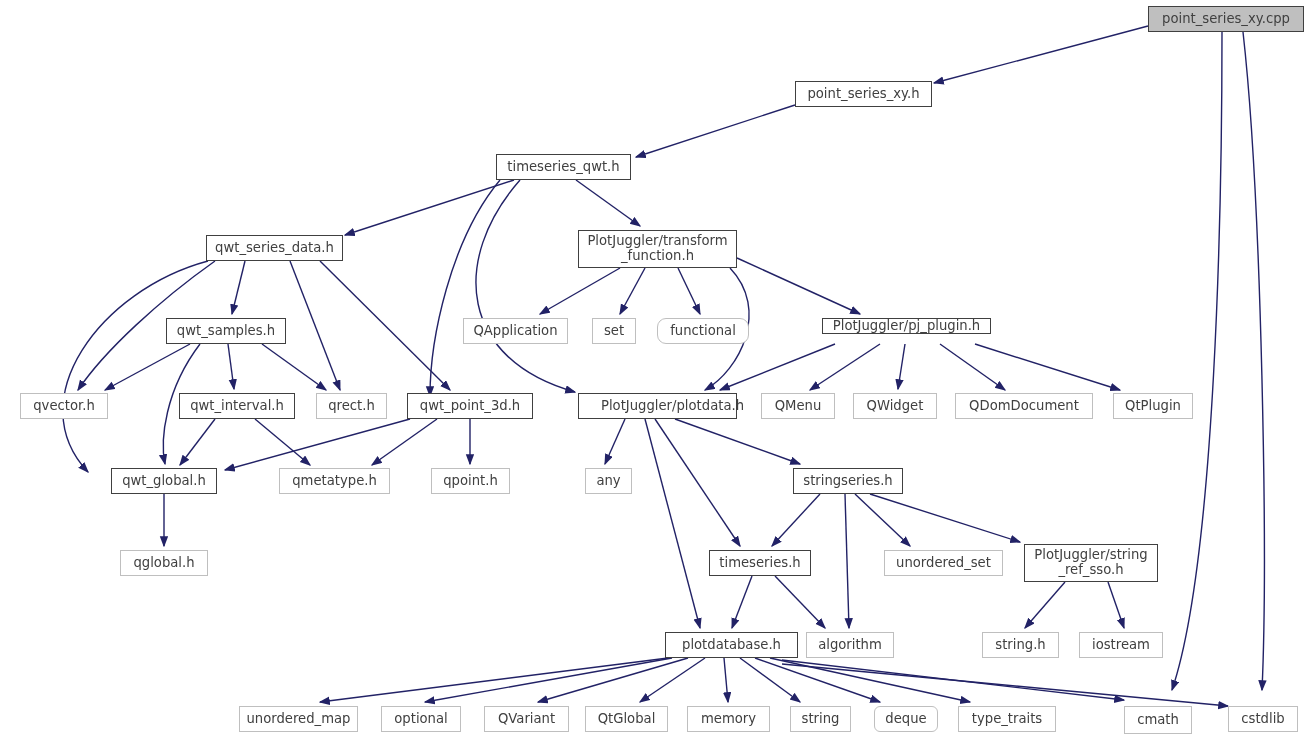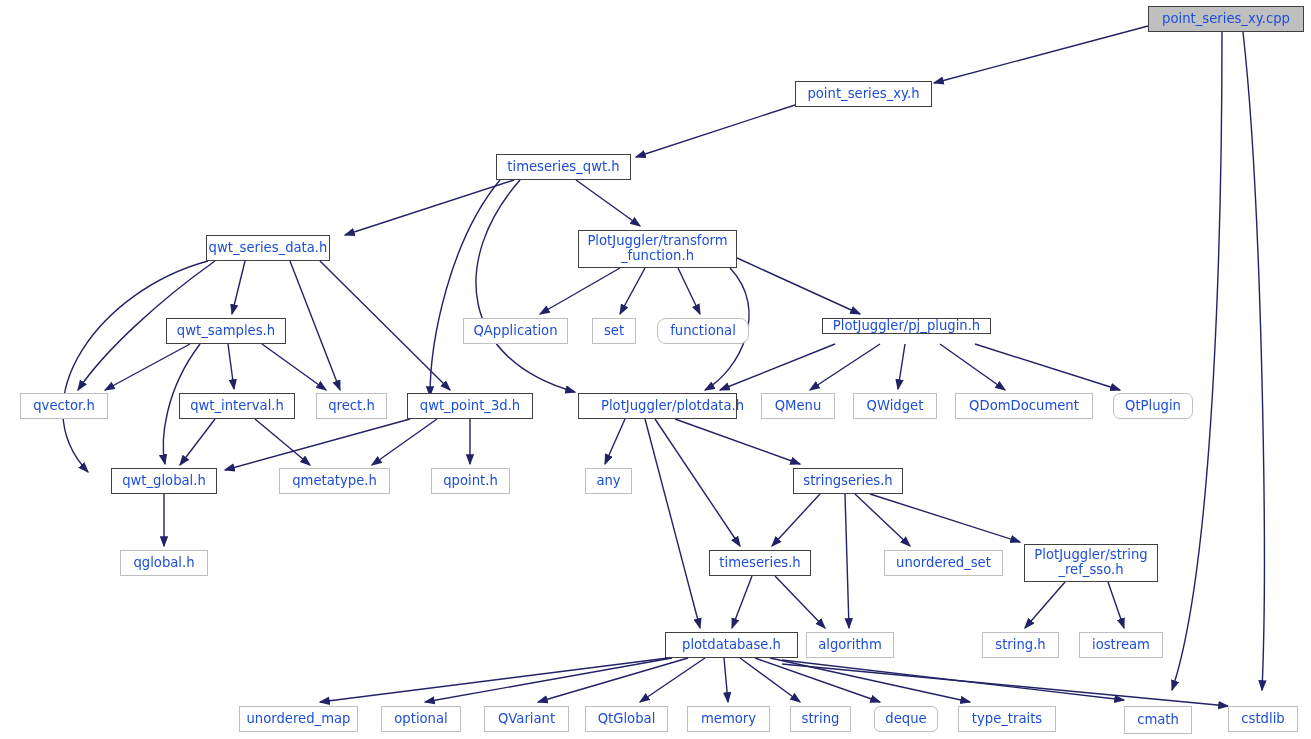--- a/index.html
+++ b/index.html
@@ -24,21 +24,21 @@
   }
   .node {
     position: absolute;
     box-sizing: border-box;
     display: flex;
     align-items: center;
     justify-content: center;
     text-align: center;
     font-size: 13.2px;
     line-height: 1.12;
-    color: #1d4ed8;
+    color: #404040;
     background: #ffffff;
     border: 1px solid #bfbfbf;
     white-space: pre;
     z-index: 2;
   }
   .node.strong {
     border: 1.6px solid #404040;
   }
   .node.root {
     border: 1.6px solid #404040;
@@ -114,37 +114,37 @@
         <path d="M755,658 L880,702" fill="none" stroke="#222266" stroke-width="1.4" marker-end="url(#arrowhead)"></path>
         <path d="M770,658 L970,702" fill="none" stroke="#222266" stroke-width="1.4" marker-end="url(#arrowhead)"></path>
         <path d="M782,660 L1124,700" fill="none" stroke="#222266" stroke-width="1.4" marker-end="url(#arrowhead)"></path>
         <path d="M782,664 L1228,706" fill="none" stroke="#222266" stroke-width="1.4" marker-end="url(#arrowhead)"></path>
       </g>
   </svg>
   <div id="node-layer">
       <div class="node root" style="left: 1148px; top: 6px; width: 156px; height: 26px;"><span class="label">point_series_xy.cpp</span></div>
       <div class="node strong" style="left: 795px; top: 81px; width: 137px; height: 26px;"><span class="label">point_series_xy.h</span></div>
       <div class="node strong" style="left: 496px; top: 154px; width: 135px; height: 26px;"><span class="label">timeseries_qwt.h</span></div>
-      <div class="node strong" style="left: 206px; top: 235px; width: 124px; height: 26px;"><span class="label">qwt_series_data.h</span></div>
+      <div class="node strong" style="left: 206px; top: 235px; width: 137px; height: 26px;"><span class="label">qwt_series_data.h</span></div>
       <div class="node strong" style="left: 578px; top: 230px; width: 159px; height: 38px;"><span class="label">PlotJuggler/transform
 _function.h</span></div>
       <div class="node strong" style="left: 166px; top: 318px; width: 120px; height: 26px;"><span class="label">qwt_samples.h</span></div>
       <div class="node " style="left: 463px; top: 318px; width: 105px; height: 26px;"><span class="label">QApplication</span></div>
       <div class="node " style="left: 592px; top: 318px; width: 44px; height: 26px;"><span class="label">set</span></div>
       <div class="node " style="left: 657px; top: 318px; width: 92px; height: 26px; border-radius: 9px;"><span class="label">functional</span></div>
       <div class="node strong" style="left: 822px; top: 318px; width: 169px; height: 16px;"><span class="label">PlotJuggler/pj_plugin.h</span></div>
       <div class="node " style="left: 20px; top: 393px; width: 88px; height: 26px;"><span class="label">qvector.h</span></div>
       <div class="node strong" style="left: 179px; top: 393px; width: 116px; height: 26px;"><span class="label">qwt_interval.h</span></div>
       <div class="node " style="left: 316px; top: 393px; width: 71px; height: 26px;"><span class="label">qrect.h</span></div>
       <div class="node strong" style="left: 407px; top: 393px; width: 126px; height: 26px;"><span class="label">qwt_point_3d.h</span></div>
       <div class="node strong" style="left: 578px; top: 393px; width: 159px; height: 26px; padding-left: 30px;"><span class="label">PlotJuggler/plotdata.h</span></div>
       <div class="node " style="left: 761px; top: 393px; width: 74px; height: 26px;"><span class="label">QMenu</span></div>
       <div class="node " style="left: 853px; top: 393px; width: 84px; height: 26px;"><span class="label">QWidget</span></div>
       <div class="node " style="left: 955px; top: 393px; width: 138px; height: 26px;"><span class="label">QDomDocument</span></div>
-      <div class="node " style="left: 1113px; top: 393px; width: 80px; height: 26px; border-radius: 7px;"><span class="label">QtPlugin</span></div>
+      <div class="node " style="left: 1113px; top: 393px; width: 80px; height: 26px;"><span class="label">QtPlugin</span></div>
       <div class="node strong" style="left: 111px; top: 468px; width: 106px; height: 26px;"><span class="label">qwt_global.h</span></div>
       <div class="node " style="left: 279px; top: 468px; width: 111px; height: 26px;"><span class="label">qmetatype.h</span></div>
       <div class="node " style="left: 431px; top: 468px; width: 79px; height: 26px;"><span class="label">qpoint.h</span></div>
       <div class="node " style="left: 585px; top: 468px; width: 47px; height: 26px;"><span class="label">any</span></div>
       <div class="node strong" style="left: 793px; top: 468px; width: 110px; height: 26px;"><span class="label">stringseries.h</span></div>
       <div class="node " style="left: 120px; top: 550px; width: 88px; height: 26px;"><span class="label">qglobal.h</span></div>
       <div class="node strong" style="left: 709px; top: 550px; width: 102px; height: 26px;"><span class="label">timeseries.h</span></div>
       <div class="node " style="left: 884px; top: 550px; width: 119px; height: 26px;"><span class="label">unordered_set</span></div>
       <div class="node strong" style="left: 1024px; top: 544px; width: 134px; height: 38px;"><span class="label">PlotJuggler/string
 _ref_sso.h</span></div>

